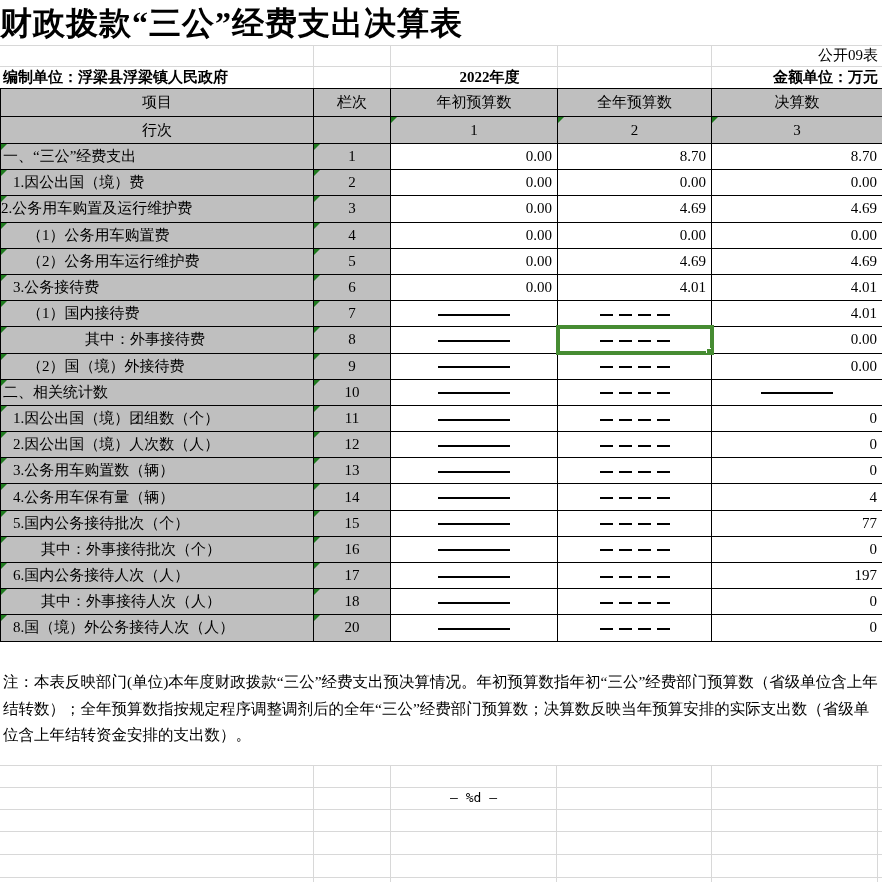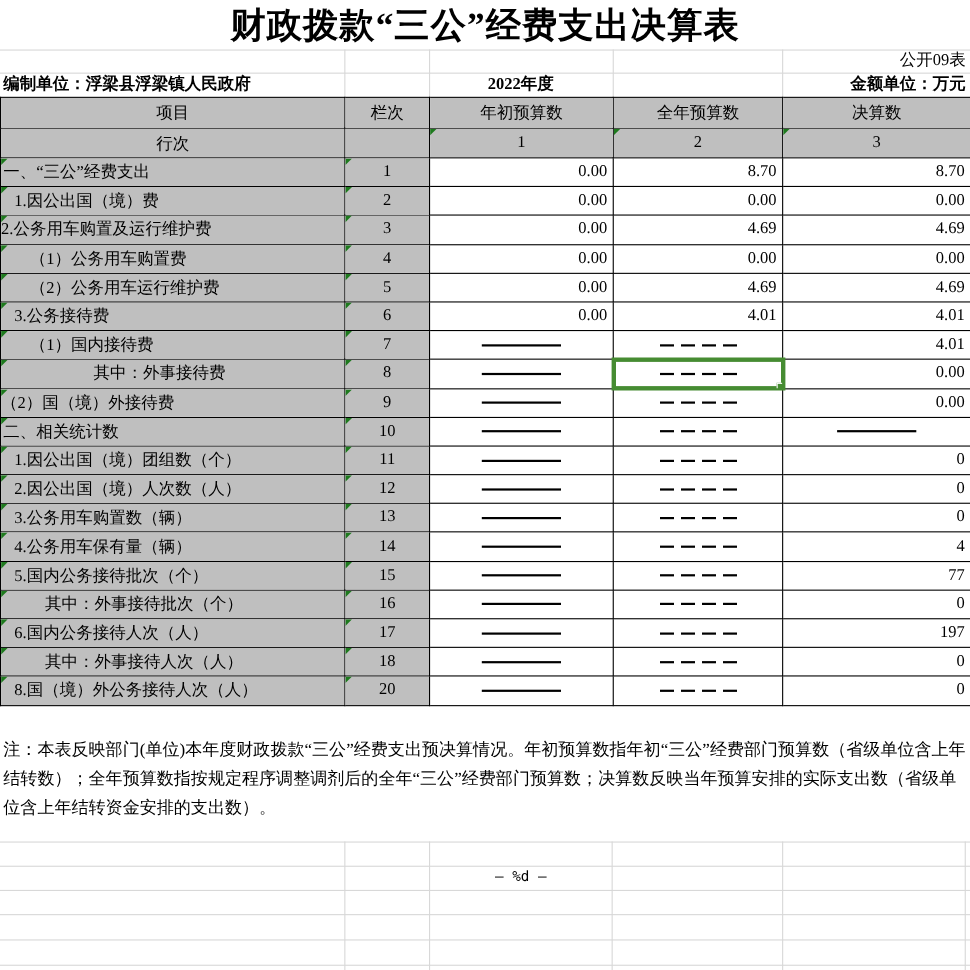--- a/index.html
+++ b/index.html
@@ -1,24 +1,24 @@
 <!DOCTYPE html>
 <html><head>
 <meta charset="utf-8">
 <style>
   html,body{margin:0;padding:0;background:#fff;}
   .sheet{position:relative;width:882px;height:882px;background:#fff;overflow:hidden;
          font-family:"Liberation Serif","DejaVu Serif",serif;color:#000;}
-  .title{position:absolute;top:2px;left:0;width:100%;text-align:center;
+  .title{position:absolute;top:2px;left:0;width:100%;
          font-size:32px;font-weight:bold;letter-spacing:1px;white-space:nowrap;}
   .r1{position:absolute;top:45px;left:0;width:878px;height:21px;text-align:right;
       font-size:15px;line-height:21px;}
   .r2{position:absolute;top:66px;left:0;width:882px;height:22px;font-size:15px;line-height:22px;font-weight:bold;}
   .r2 .lft{position:absolute;left:3px;top:0;}
-  .r2 .yr{position:absolute;left:390px;top:0;width:167px;text-align:center;}
+  .r2 .yr{position:absolute;left:390px;top:0;width:167px;text-align:center;padding-left:16px;}
   .r2 .rgt{position:absolute;right:4px;top:0;}
 
   #grid{position:absolute;top:88px;left:0;width:882px;border-collapse:collapse;
         table-layout:fixed;font-size:15px;}
   #grid td,#grid th{border:1.5px solid #000;padding:0;position:relative;
         font-weight:normal;white-space:nowrap;overflow:hidden;height:25.2px;}
   #grid tr.hdr td,#grid tr.hdr th{height:27px;}
   #grid tr.subhdr td{height:26px;}
   .gray{background:#BFBFBF;}
   .center{text-align:center;}
@@ -132,21 +132,21 @@
           <td class="num"><span>4.01</span></td>
         </tr>
         <tr>
           <td class="gray item" style="padding-left: 84px;"><i class="tri"></i><span>其中：外事接待费</span></td>
           <td class="gray center"><i class="tri"></i><span>8</span></td>
           <td class="center"><span class="dash-solid"></span></td>
           <td class="center sel"><span class="dash-gapped"></span><i class="fh"></i></td>
           <td class="num"><span>0.00</span></td>
         </tr>
         <tr>
-          <td class="gray item" style=""><i class="tri"></i><span>（2）国（境）外接待费</span></td>
+          <td class="gray item" style="padding-left: 26px;"><i class="tri"></i><span>（2）国（境）外接待费</span></td>
           <td class="gray center"><i class="tri"></i><span>9</span></td>
           <td class="center"><span class="dash-solid"></span></td>
           <td class="center"><span class="dash-gapped"></span></td>
           <td class="num"><span>0.00</span></td>
         </tr>
         <tr>
           <td class="gray item" style="padding-left: 2px;"><i class="tri"></i><span>二、相关统计数</span></td>
           <td class="gray center"><i class="tri"></i><span>10</span></td>
           <td class="center"><span class="dash-solid"></span></td>
           <td class="center"><span class="dash-gapped"></span></td>

